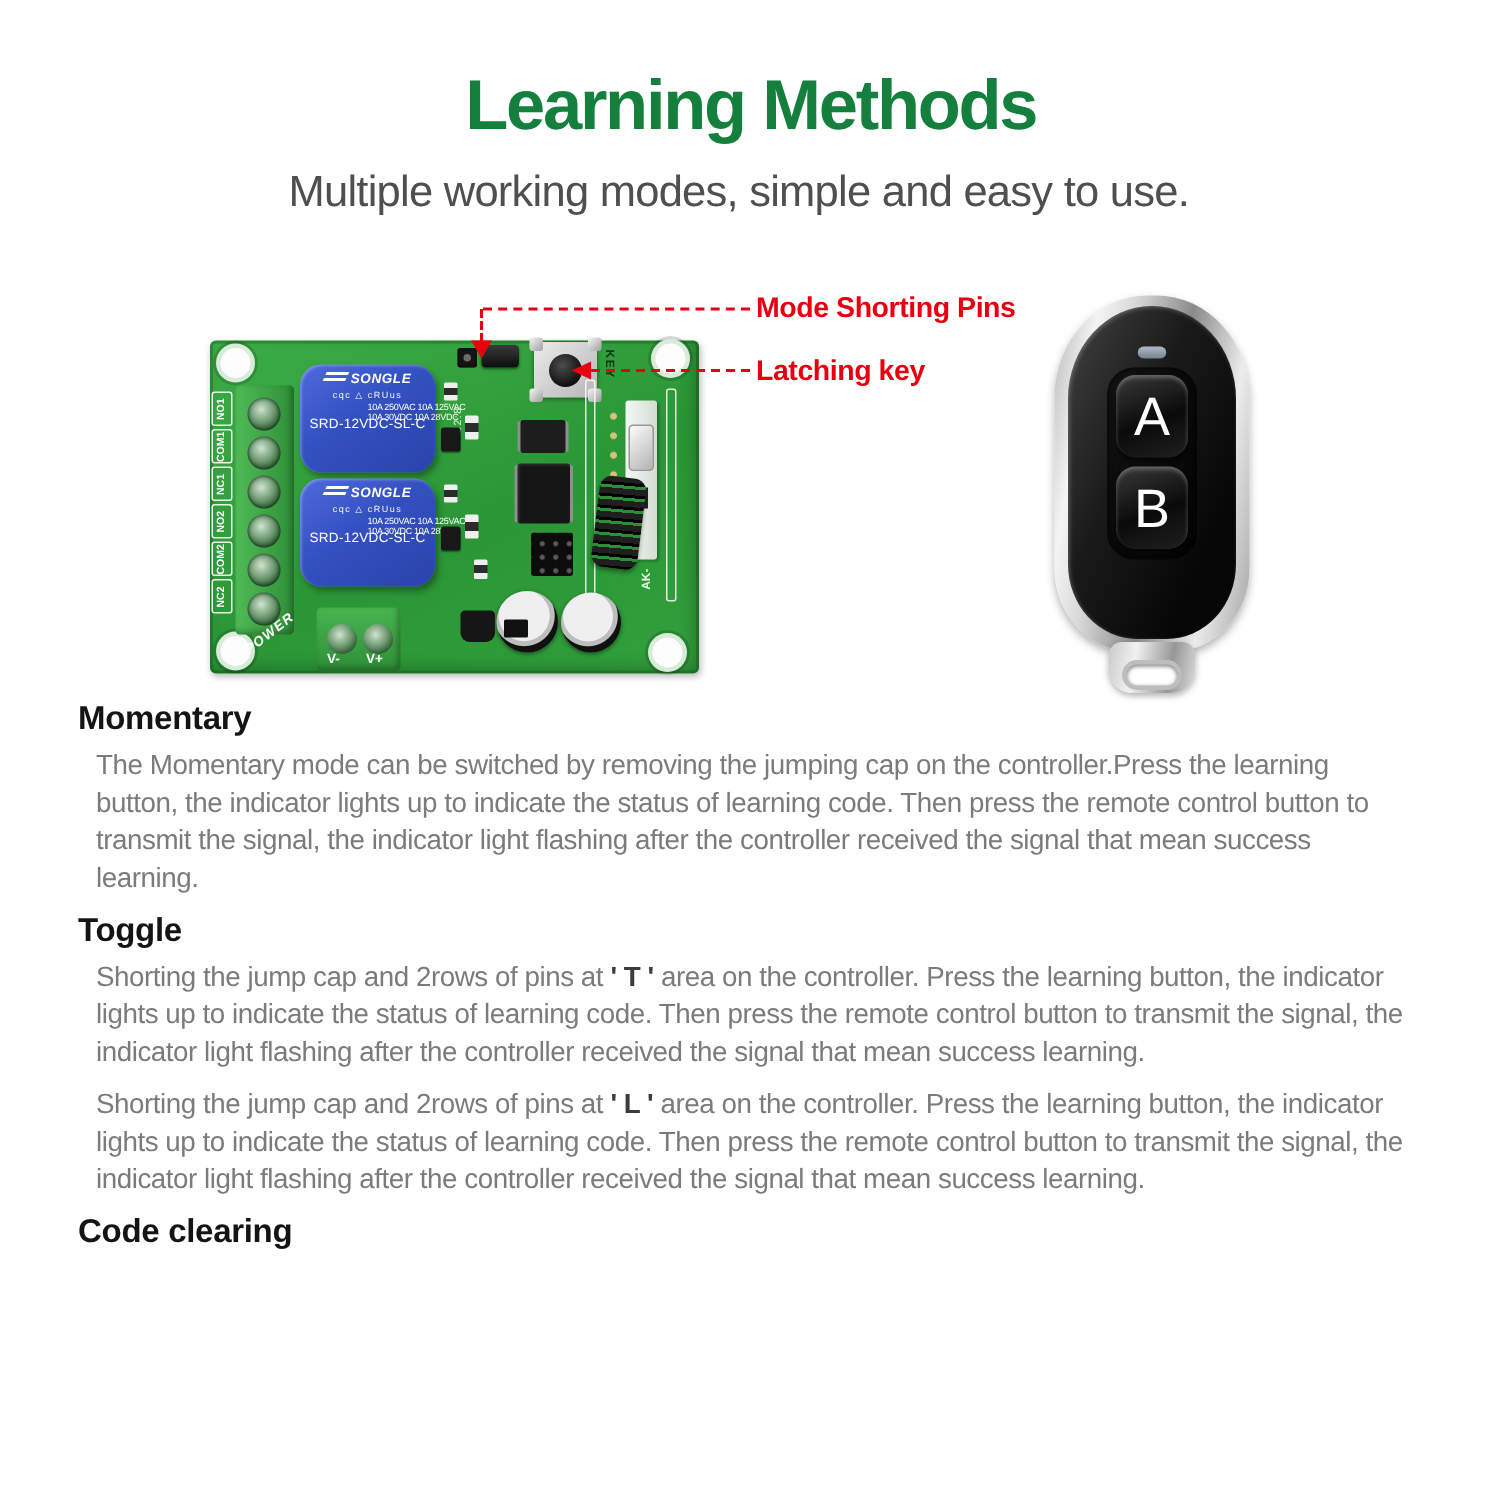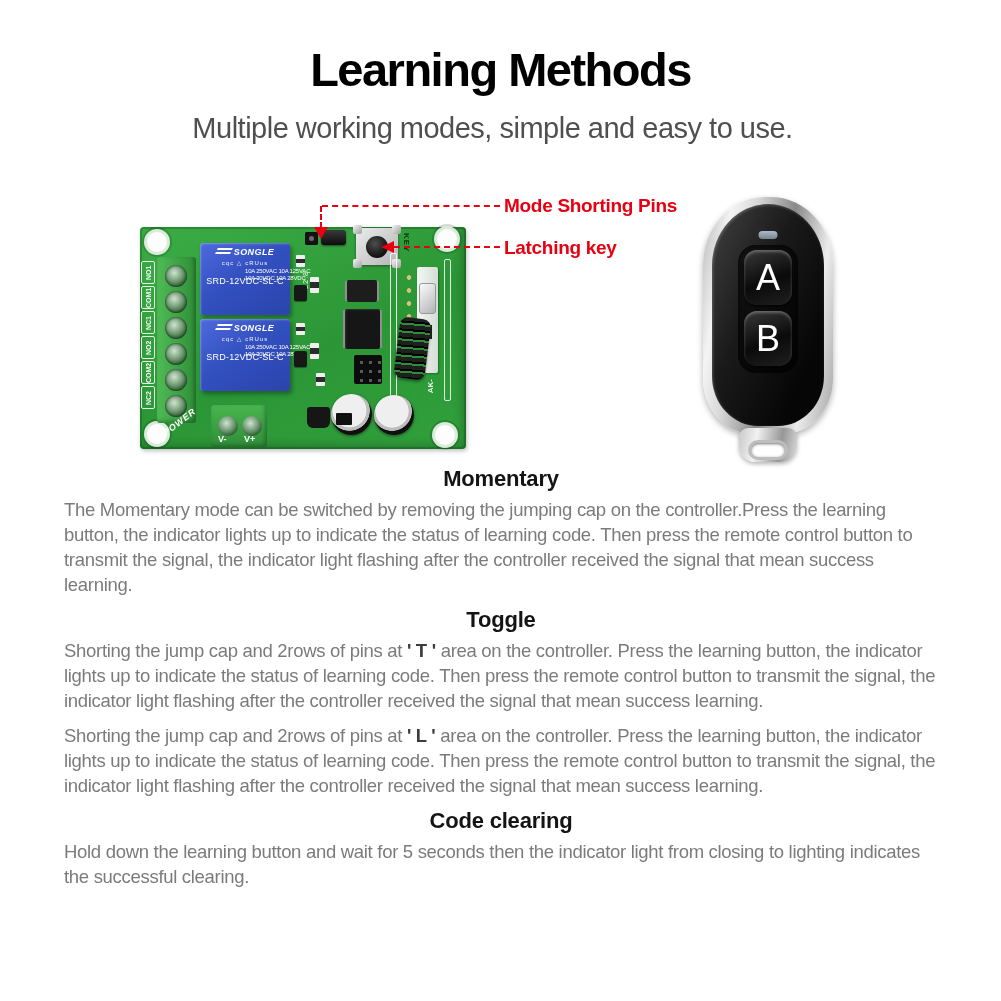--- a/index.html
+++ b/index.html
@@ -1,21 +1,21 @@
 <!DOCTYPE html>
 <html><head>
 <meta charset="utf-8">
 <style>
   html,body{margin:0;padding:0;background:#fff;}
   .page{position:relative;width:1001px;height:1001px;background:#fff;overflow:hidden;
         font-family:"Liberation Sans",sans-serif;}
 
   
   .title{position:absolute;top:42px;left:0;right:0;text-align:center;
-         font-size:47px;font-weight:bold;color:#000000;letter-spacing:-1.5px;}
+         font-size:47px;font-weight:bold;color:#15803d;letter-spacing:-1.5px;}
   .subtitle{position:absolute;top:112px;left:0;right:16px;text-align:center;
             font-size:29px;color:#4f4f4f;letter-spacing:-0.5px;}
 
   
   .pcb{position:absolute;left:140px;top:227px;width:326px;height:222px;border-radius:4px;
        background:linear-gradient(155deg,#3bad45,#2b9636 55%,#31a03c);
        box-shadow:inset 0 0 0 2px rgba(0,60,10,.25), inset -4px -4px 10px rgba(0,0,0,.22), 1px 2px 4px rgba(0,0,0,.25);}
   .pcb *{position:absolute;box-sizing:border-box;}
   .hole{width:20px;height:20px;border-radius:50%;background:#fdfdfd;
         box-shadow:0 0 0 3px #d9ecdb,0 0 0 5px rgba(0,0,0,.15);}
@@ -25,21 +25,21 @@
   .tlabel{position:static;display:flex;align-items:center;justify-content:center;
           width:14px;height:23px;margin-bottom:2px;border:1px solid #eaf6ea;border-radius:2px;
           color:#fff;font-size:7px;font-weight:bold;writing-mode:vertical-rl;transform:rotate(180deg);}
   .tblock{left:17px;top:30px;width:39px;height:166px;border-radius:3px;
           background:linear-gradient(90deg,#4fbb55,#2f8f38);box-shadow:inset -2px -2px 4px rgba(0,0,0,.3);}
   .screw{width:22px;height:22px;border-radius:50%;left:8px;
          background:radial-gradient(circle at 42% 36%,#cfe3cf,#6f9a72 45%,#24512a 80%);
          box-shadow:inset 0 0 3px #06290b;}
   .screw.s1{top:8px}.screw.s2{top:34px}.screw.s3{top:60px}.screw.s4{top:86px}.screw.s5{top:112px}.screw.s6{top:138px}
 
-  .relay{left:60px;width:90px;height:72px;border-radius:3px;color:#fff;padding:4px 4px 2px;
+  .relay{left:60px;width:90px;height:72px;border-radius:14px;color:#fff;padding:4px 4px 2px;
          background:linear-gradient(145deg,#4e69dd,#3350c0 45%,#2b44ab);
          box-shadow:2px 3px 4px rgba(0,0,0,.35), inset 1px 1px 2px rgba(255,255,255,.3);}
   .relay.r1{top:16px}.relay.r2{top:92px}
   .rrow{position:static;display:flex;align-items:center;justify-content:center;gap:3px;}
   .rlogo{position:static;width:15px;height:8px;transform:skewX(-25deg);
          background:repeating-linear-gradient(180deg,#fff 0 2px,transparent 2px 4px);}
   .rbrand{position:static;font-size:9px;font-weight:bold;font-style:italic;letter-spacing:.4px;}
   .rcert{position:static;text-align:center;font-size:6px;letter-spacing:1px;margin-top:2px;opacity:.95;}
   .rrat{position:static;text-align:center;font-size:6px;line-height:7px;margin-top:2px;letter-spacing:-0.2px;white-space:nowrap;}
   .rmodel{position:static;text-align:center;font-size:9px;letter-spacing:.2px;margin-top:1px;white-space:nowrap;}
@@ -140,21 +140,21 @@
   .rbtn.a{top:46px}.rbtn.b{top:107px}
   .rtail{left:50%;transform:translateX(-50%);top:231px;width:58px;height:34px;
          border-radius:9px 9px 16px 16px;
          background:linear-gradient(100deg,#c9c9c9,#f1f1f1 30%,#979797 70%,#dcdcdc);
          box-shadow:0 2px 4px rgba(0,0,0,.3);}
   .rhole{left:50%;transform:translateX(-50%);top:246px;width:34px;height:14px;border-radius:8px;
          background:#fff;box-shadow:inset 0 1px 3px rgba(0,0,0,.55),0 0 0 3px #bdbdbd;}
 
   
   .sections{position:absolute;left:52px;top:466px;width:898px;}
-  .sec h2{margin:0 0 5px;font-size:22px;font-weight:bold;color:#141414;letter-spacing:-0.2px;text-align:center;}
+  .sec h2{margin:0 0 5px;font-size:22px;font-weight:bold;color:#141414;letter-spacing:-0.2px;}
   .sec p{margin:0 12px 10px;font-size:18.5px;line-height:25px;color:#7b7b7b;letter-spacing:-0.3px;}
   .keych{font-weight:bold;color:#3c3c3c;}
 </style>
 </head>
 <body>
 
 <div class="page">
 
   <div class="title">Learning Methods</div>
   <div class="subtitle">Multiple working modes, simple and easy to use.</div>
@@ -281,17 +281,16 @@
     </section>
     <section class="sec">
       <h2>Toggle</h2>
       <p><span>Shorting the jump cap and 2rows of pins at </span><span class="keych">' T '</span><span> area on the controller. Press the learning button, the indicator lights up to indicate the status of learning code. Then press the remote control button to transmit the signal,  the indicator light flashing after the controller received the signal that mean success learning.</span></p>
     </section>
     <section class="sec">
       <p><span>Shorting the jump cap and 2rows of pins at </span><span class="keych">' L '</span><span> area on the controller. Press the learning button, the indicator lights up to indicate the status of learning code. Then press the remote control button to transmit the signal,  the indicator light flashing after the controller received the signal that mean success learning.</span></p>
     </section>
     <section class="sec">
       <h2>Code clearing</h2>
-      <p><span>Hold down the learning button and wait for 5 seconds then the indicator light from closing to lighting indicates the successful clearing.</span></p>
     </section>
   </div>
 
 </div>
 
 </body></html>

